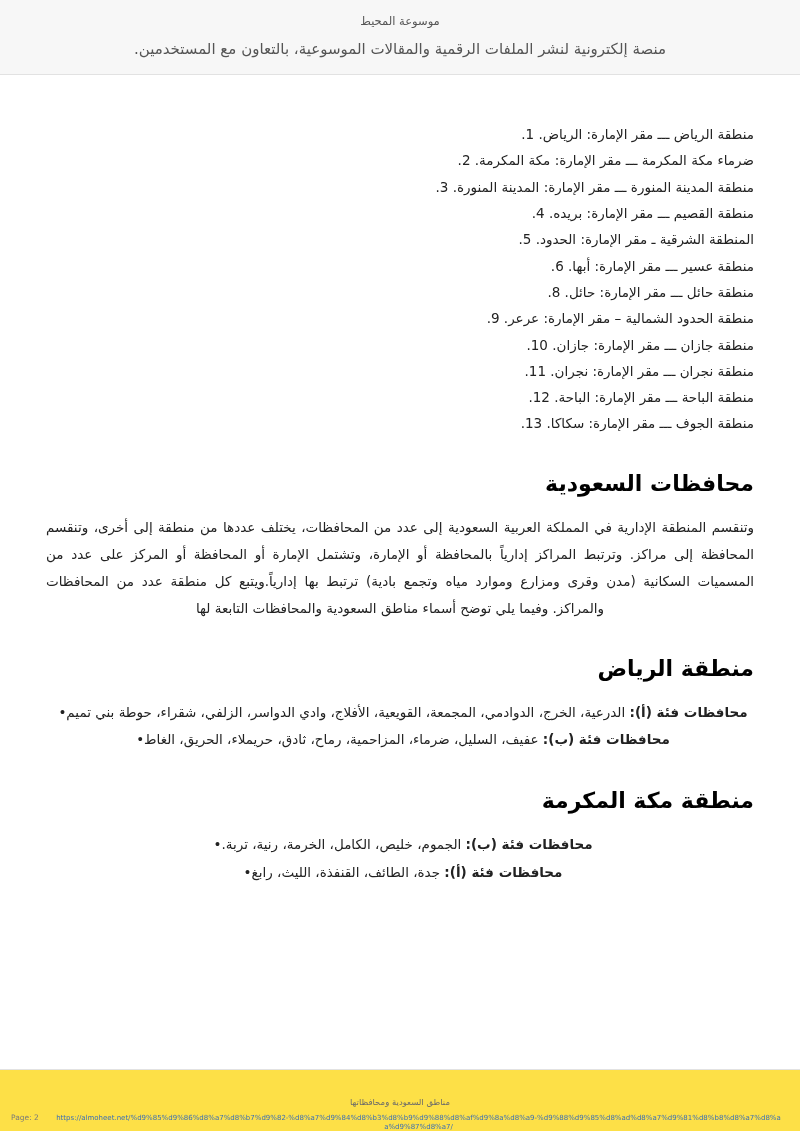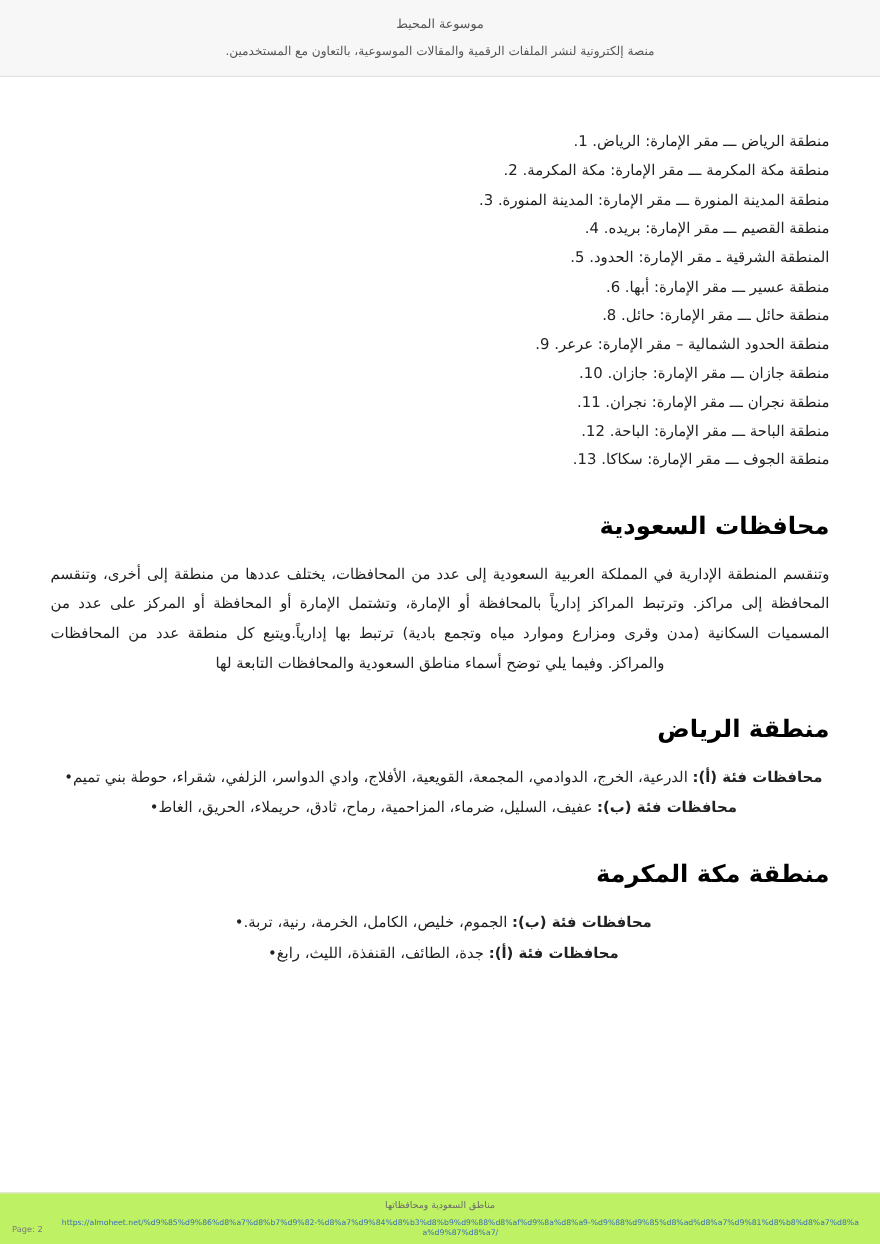--- a/index.html
+++ b/index.html
@@ -32,21 +32,21 @@
     padding: 14px 40px 16px 40px;
     text-align: center;
   }
   .doc-header .site-title {
     font-size: 11.5px;
     color: #555555;
     letter-spacing: 0.2px;
     margin-bottom: 12px;
   }
   .doc-header .site-tagline {
-    font-size: 11px;
+    font-size: 15px;
     color: #555555;
   }
 
   
   .content {
     flex: 1;
     padding: 46px 46px 0 46px;
     box-sizing: border-box;
     direction: rtl;
     text-align: right;
@@ -100,27 +100,27 @@
     display: inline-block;
     margin-left: 6px;
     color: #222222;
   }
   .bold {
     font-weight: bold;
   }
 
   
   .doc-footer {
-    background: #bef264;
+    background: #fde047;
     border-top: 1px solid #e2e2e2;
-    height: 47px;
+    height: 62px;
     padding: 0 14px;
     box-sizing: border-box;
     display: flex;
-    align-items: center;
+    align-items: flex-end;
     position: relative;
   }
   .footer-center {
     width: 100%;
     text-align: center;
     direction: rtl;
   }
   .footer-center .f-title {
     font-size: 8.5px;
     color: #6a6a6a;
@@ -150,21 +150,21 @@
 
   <div class="doc-header">
     <div class="site-title">موسوعة المحيط</div>
     <div class="site-tagline">منصة إلكترونية لنشر الملفات الرقمية والمقالات الموسوعية، بالتعاون مع المستخدمين.</div>
   </div>
 
   <div class="content">
 
     <ol class="regions" id="regions-list">
         <li><span class="wiki">منطقة الرياض</span><span> ـــ مقر الإمارة: الرياض.</span><span class="num"> 1.</span></li>
-        <li><span>منطقة مكة المكرمة ـــ مقر الإمارة: </span><span class="wiki">مكة المكرمة</span><span>.</span><span class="num"> 2.</span></li>
+        <li><span>ضرماء مكة المكرمة ـــ مقر الإمارة: </span><span class="wiki">مكة المكرمة</span><span>.</span><span class="num"> 2.</span></li>
         <li><span>منطقة المدينة المنورة ـــ مقر الإمارة: </span><span class="wiki">المدينة المنورة</span><span>.</span><span class="num"> 3.</span></li>
         <li><span class="wiki">منطقة القصيم</span><span> ـــ مقر الإمارة: </span><span class="wiki">بريده</span><span>.</span><span class="num"> 4.</span></li>
         <li><span class="wiki">المنطقة الشرقية</span><span> ـ مقر الإمارة: </span><span class="wiki">الحدود</span><span>.</span><span class="num"> 5.</span></li>
         <li><span class="wiki">منطقة عسير</span><span> ـــ مقر الإمارة: أبها.</span><span class="num"> 6.</span></li>
         <li><span class="wiki">منطقة حائل</span><span> ـــ مقر الإمارة: حائل.</span><span class="num"> 8.</span></li>
         <li><span class="wiki">منطقة الحدود الشمالية</span><span> – مقر الإمارة: عرعر.</span><span class="num"> 9.</span></li>
         <li><span class="wiki">منطقة جازان</span><span> ـــ مقر الإمارة: جازان.</span><span class="num"> 10.</span></li>
         <li><span class="wiki">منطقة نجران</span><span> ـــ مقر الإمارة: نجران.</span><span class="num"> 11.</span></li>
         <li><span class="wiki">منطقة الباحة</span><span> ـــ مقر الإمارة: الباحة.</span><span class="num"> 12.</span></li>
         <li><span class="wiki">منطقة الجوف</span><span> ـــ مقر الإمارة: سكاكا.</span><span class="num"> 13.</span></li>

